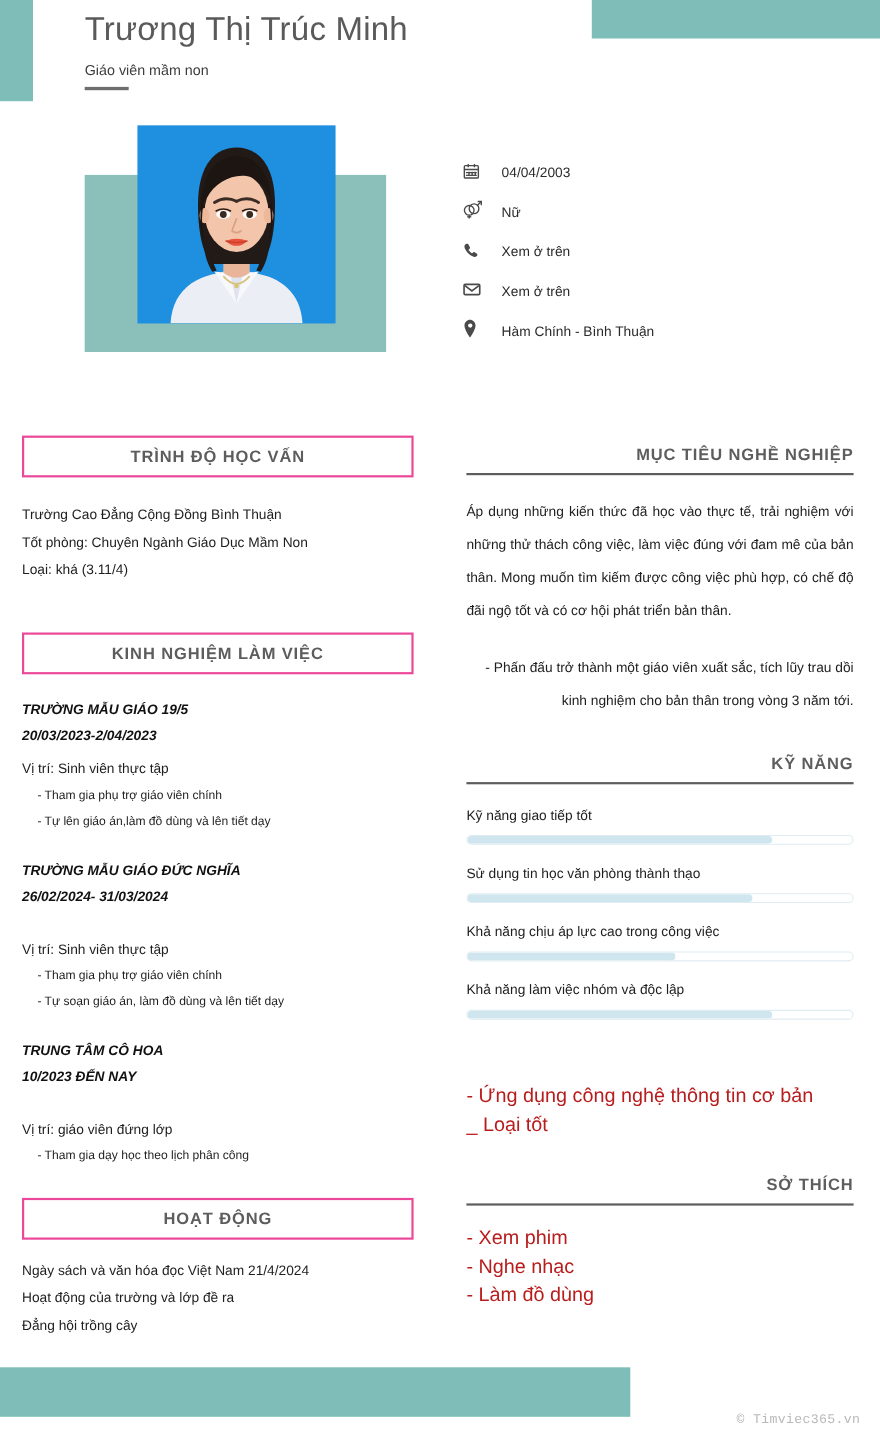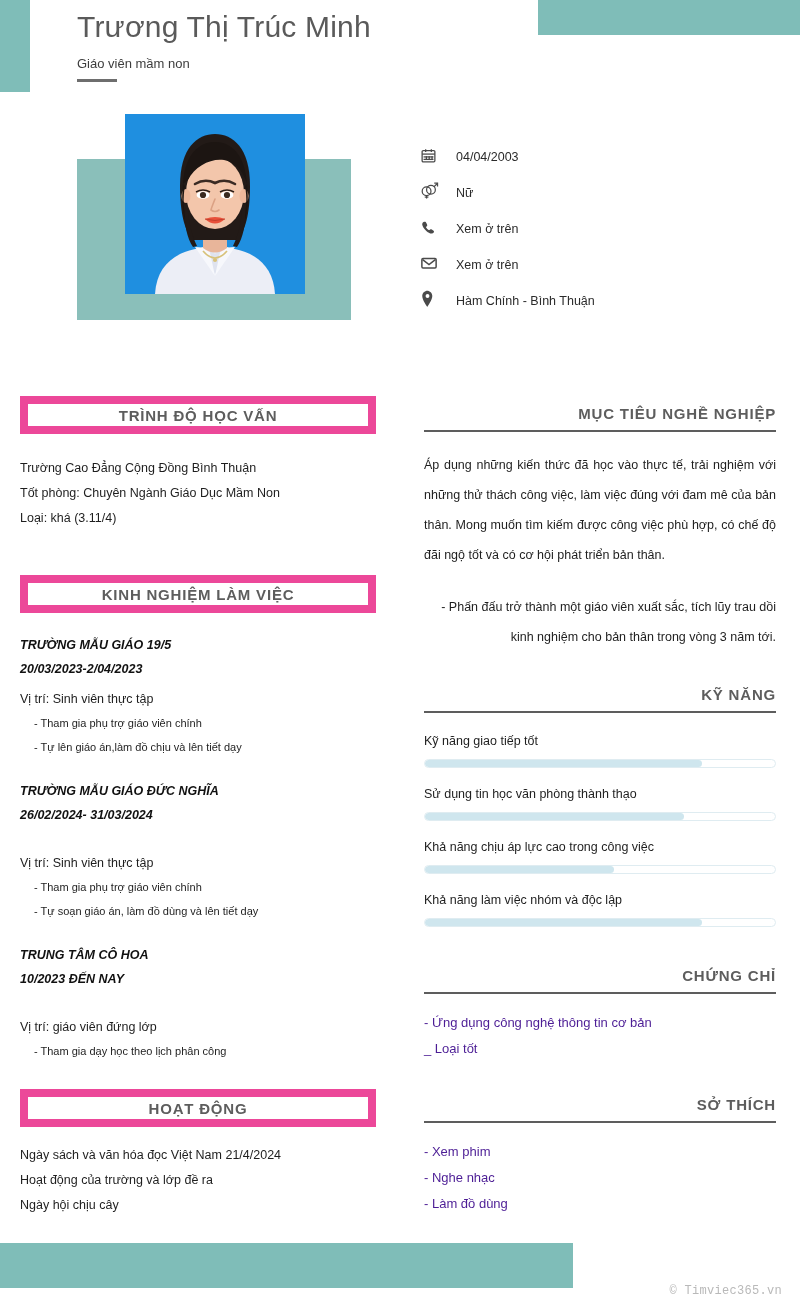--- a/index.html
+++ b/index.html
@@ -116,21 +116,21 @@
     width: 356px;
   }
   .col-right {
     position: absolute;
     left: 424px; top: 405px;
     width: 352px;
   }
 
   
   .boxed-head {
-    border: 8px solid #ec4899;
+    border: 2px solid #ec4899;
     height: 38px;
     display: flex;
     align-items: center;
     justify-content: center;
     box-sizing: border-box;
   }
   .boxed-head span {
     font-size: 15px;
     font-weight: bold;
     color: #5d5d5d;
@@ -219,22 +219,22 @@
   .skill-fill {
     position: absolute;
     left: 0; top: 0; bottom: 0;
     background: #cfe6ee;
     border-radius: 5px;
   }
 
   
   .list-body { margin-top: 16px; }
   .list-line {
-    font-size: 13px;
-    color: #4c1d95;
+    font-size: 18px;
+    color: #b91c1c;
     line-height: 26px;
   }
 
   .sec-gap-sm { height: 26px; }
   .sec-gap-md { height: 34px; }
   .sec-gap-lg { height: 44px; }
 
   
   .credit {
     position: absolute;
@@ -385,21 +385,21 @@
 
     <div class="boxed-head">
       <span>KINH NGHIỆM LÀM VIỆC</span>
     </div>
 
     <div class="job-block">
       <div class="job-name">TRƯỜNG MẪU GIÁO 19/5</div>
       <div class="job-dates">20/03/2023-2/04/2023</div>
       <div class="job-role">Vị trí: Sinh viên thực tập</div>
       <div class="job-bullet">- Tham gia phụ trợ giáo viên chính</div>
-      <div class="job-bullet">- Tự lên giáo án,làm đồ chịu và lên tiết dạy</div>
+      <div class="job-bullet">- Tự lên giáo án,làm đồ dùng và lên tiết dạy</div>
     </div>
 
     <div class="job-block">
       <div class="job-name">TRƯỜNG MẪU GIÁO ĐỨC NGHĨA</div>
       <div class="job-dates">26/02/2024- 31/03/2024</div>
       <div class="gap-line"></div>
       <div class="job-role">Vị trí: Sinh viên thực tập</div>
       <div class="job-bullet">- Tham gia phụ trợ giáo viên chính</div>
       <div class="job-bullet">- Tự soạn giáo án, làm đồ dùng và lên tiết dạy</div>
     </div>
@@ -413,21 +413,21 @@
     </div>
 
     <div class="sec-gap-sm"></div>
 
     <div class="boxed-head">
       <span>HOẠT ĐỘNG</span>
     </div>
     <div class="list-body">
       <div class="body-line">Ngày sách và văn hóa đọc Việt Nam 21/4/2024</div>
       <div class="body-line">Hoạt động của trường và lớp đề ra</div>
-      <div class="body-line">Ngày hội chịu cây</div>
+      <div class="body-line">Đẳng hội trồng cây</div>
     </div>
   </div>
 
   <div class="col-right">
 
     <div class="ruled-head">
       <span>MỤC TIÊU NGHỀ NGHIỆP</span>
       <div class="rule"></div>
     </div>
     <div class="objective-body">
@@ -463,24 +463,20 @@
       <div class="skill-item">
         <div class="skill-label">Khả năng làm việc nhóm và độc lập</div>
         <div class="skill-track">
           <div class="skill-fill" style="width: 79%;"></div>
         </div>
       </div>
     </div>
 
     <div class="sec-gap-sm"></div>
 
-    <div class="ruled-head">
-      <span>CHỨNG CHỈ</span>
-      <div class="rule"></div>
-    </div>
     <div class="list-body">
       <div class="list-line">- Ứng dụng công nghệ thông tin cơ bản</div>
       <div class="list-line">_ Loại tốt</div>
     </div>
 
     <div class="sec-gap-md"></div>
 
     <div class="ruled-head">
       <span>SỞ THÍCH</span>
       <div class="rule"></div>

